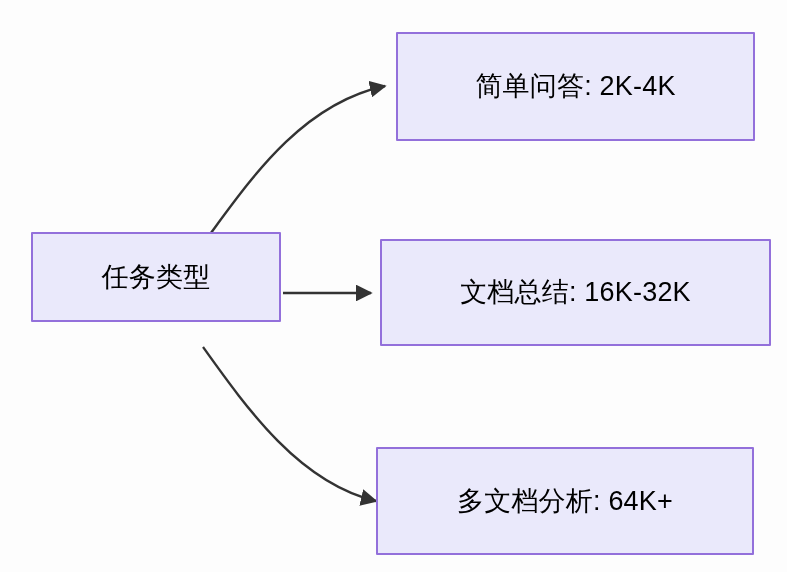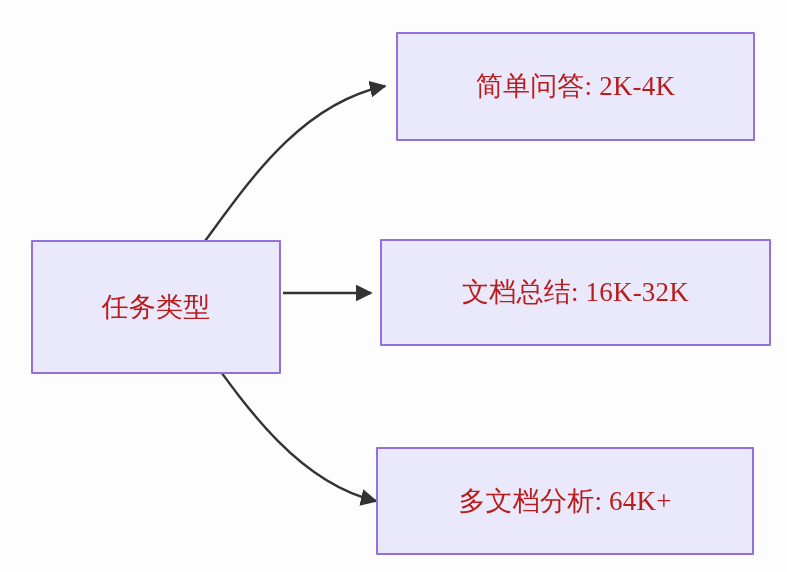--- a/index.html
+++ b/index.html
@@ -32,33 +32,33 @@
     box-sizing: border-box;
     background: #eae9fb;
     border: 2px solid #9370db;
     border-radius: 1px;
     display: flex;
     align-items: center;
     justify-content: center;
     z-index: 2;
   }
   .node-label {
-    color: #b91c1c;
+    color: #000000;
     font-size: 27px;
     font-weight: 400;
     line-height: 1.2;
     letter-spacing: 0.2px;
     white-space: nowrap;
-    font-family: Liberation Serif, serif;
+    font-family: Liberation Sans, sans-serif;
   }
   #node-root {
     left: 31px;
-    top: 240px;
+    top: 232px;
     width: 250px;
-    height: 134px;
+    height: 90px;
   }
   #node-simple-qa {
     left: 396px;
     top: 32px;
     width: 359px;
     height: 109px;
   }
   #node-doc-summary {
     left: 380px;
     top: 239px;

